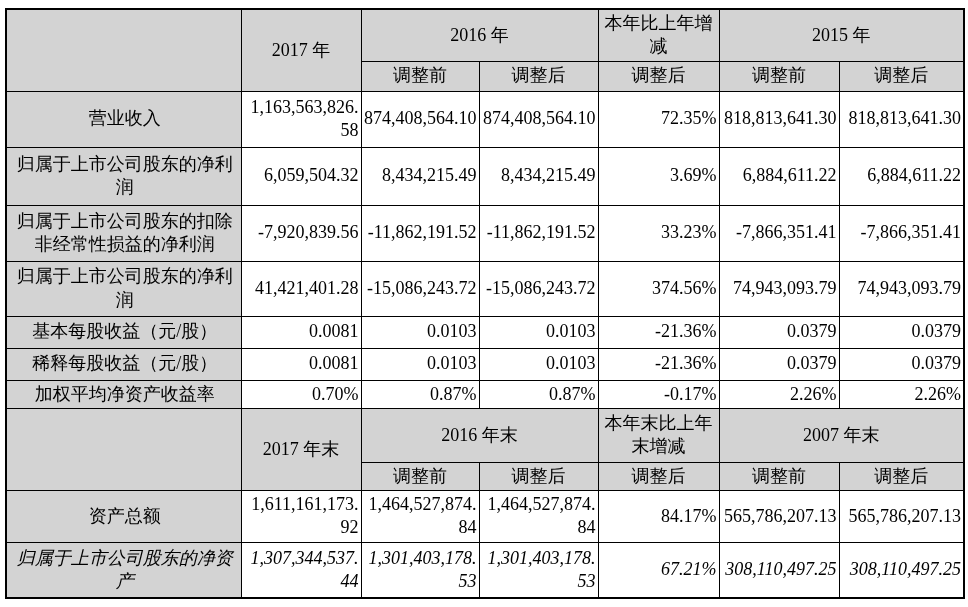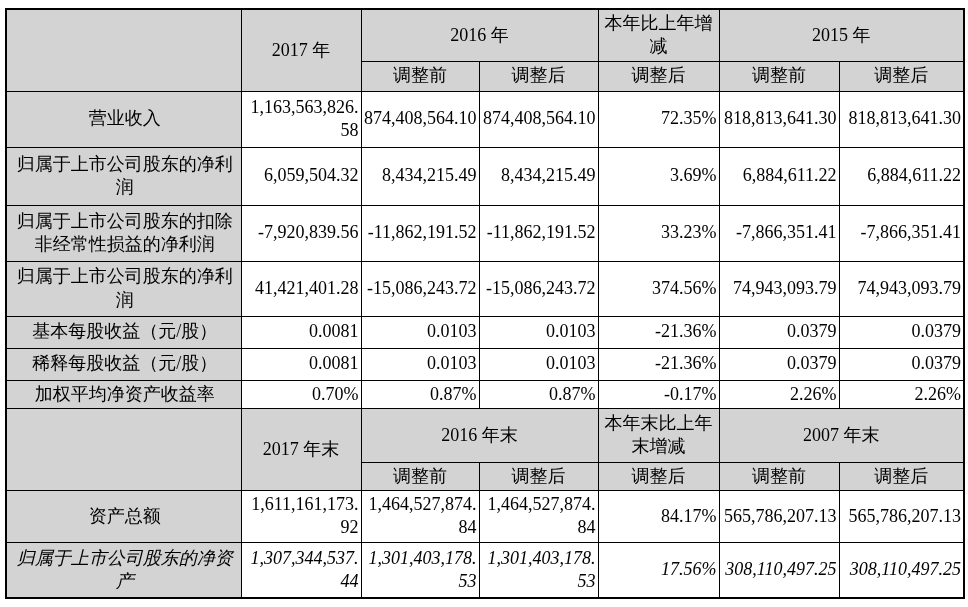--- a/index.html
+++ b/index.html
@@ -153,19 +153,19 @@
         <td class="num">84.17%</td>
         <td class="num">565,786,207.13</td>
         <td class="num">565,786,207.13</td>
       </tr>
 
       <tr class="rb2">
         <td class="lbl">归属于上市公司股东的净资产</td>
         <td class="num">1,307,344,537.44</td>
         <td class="num">1,301,403,178.53</td>
         <td class="num">1,301,403,178.53</td>
-        <td class="num">17.56%</td>
+        <td class="num">67.21%</td>
         <td class="num">308,110,497.25</td>
         <td class="num">308,110,497.25</td>
       </tr>
     </tbody>
   </table>
 </div>
 
 </body></html>

